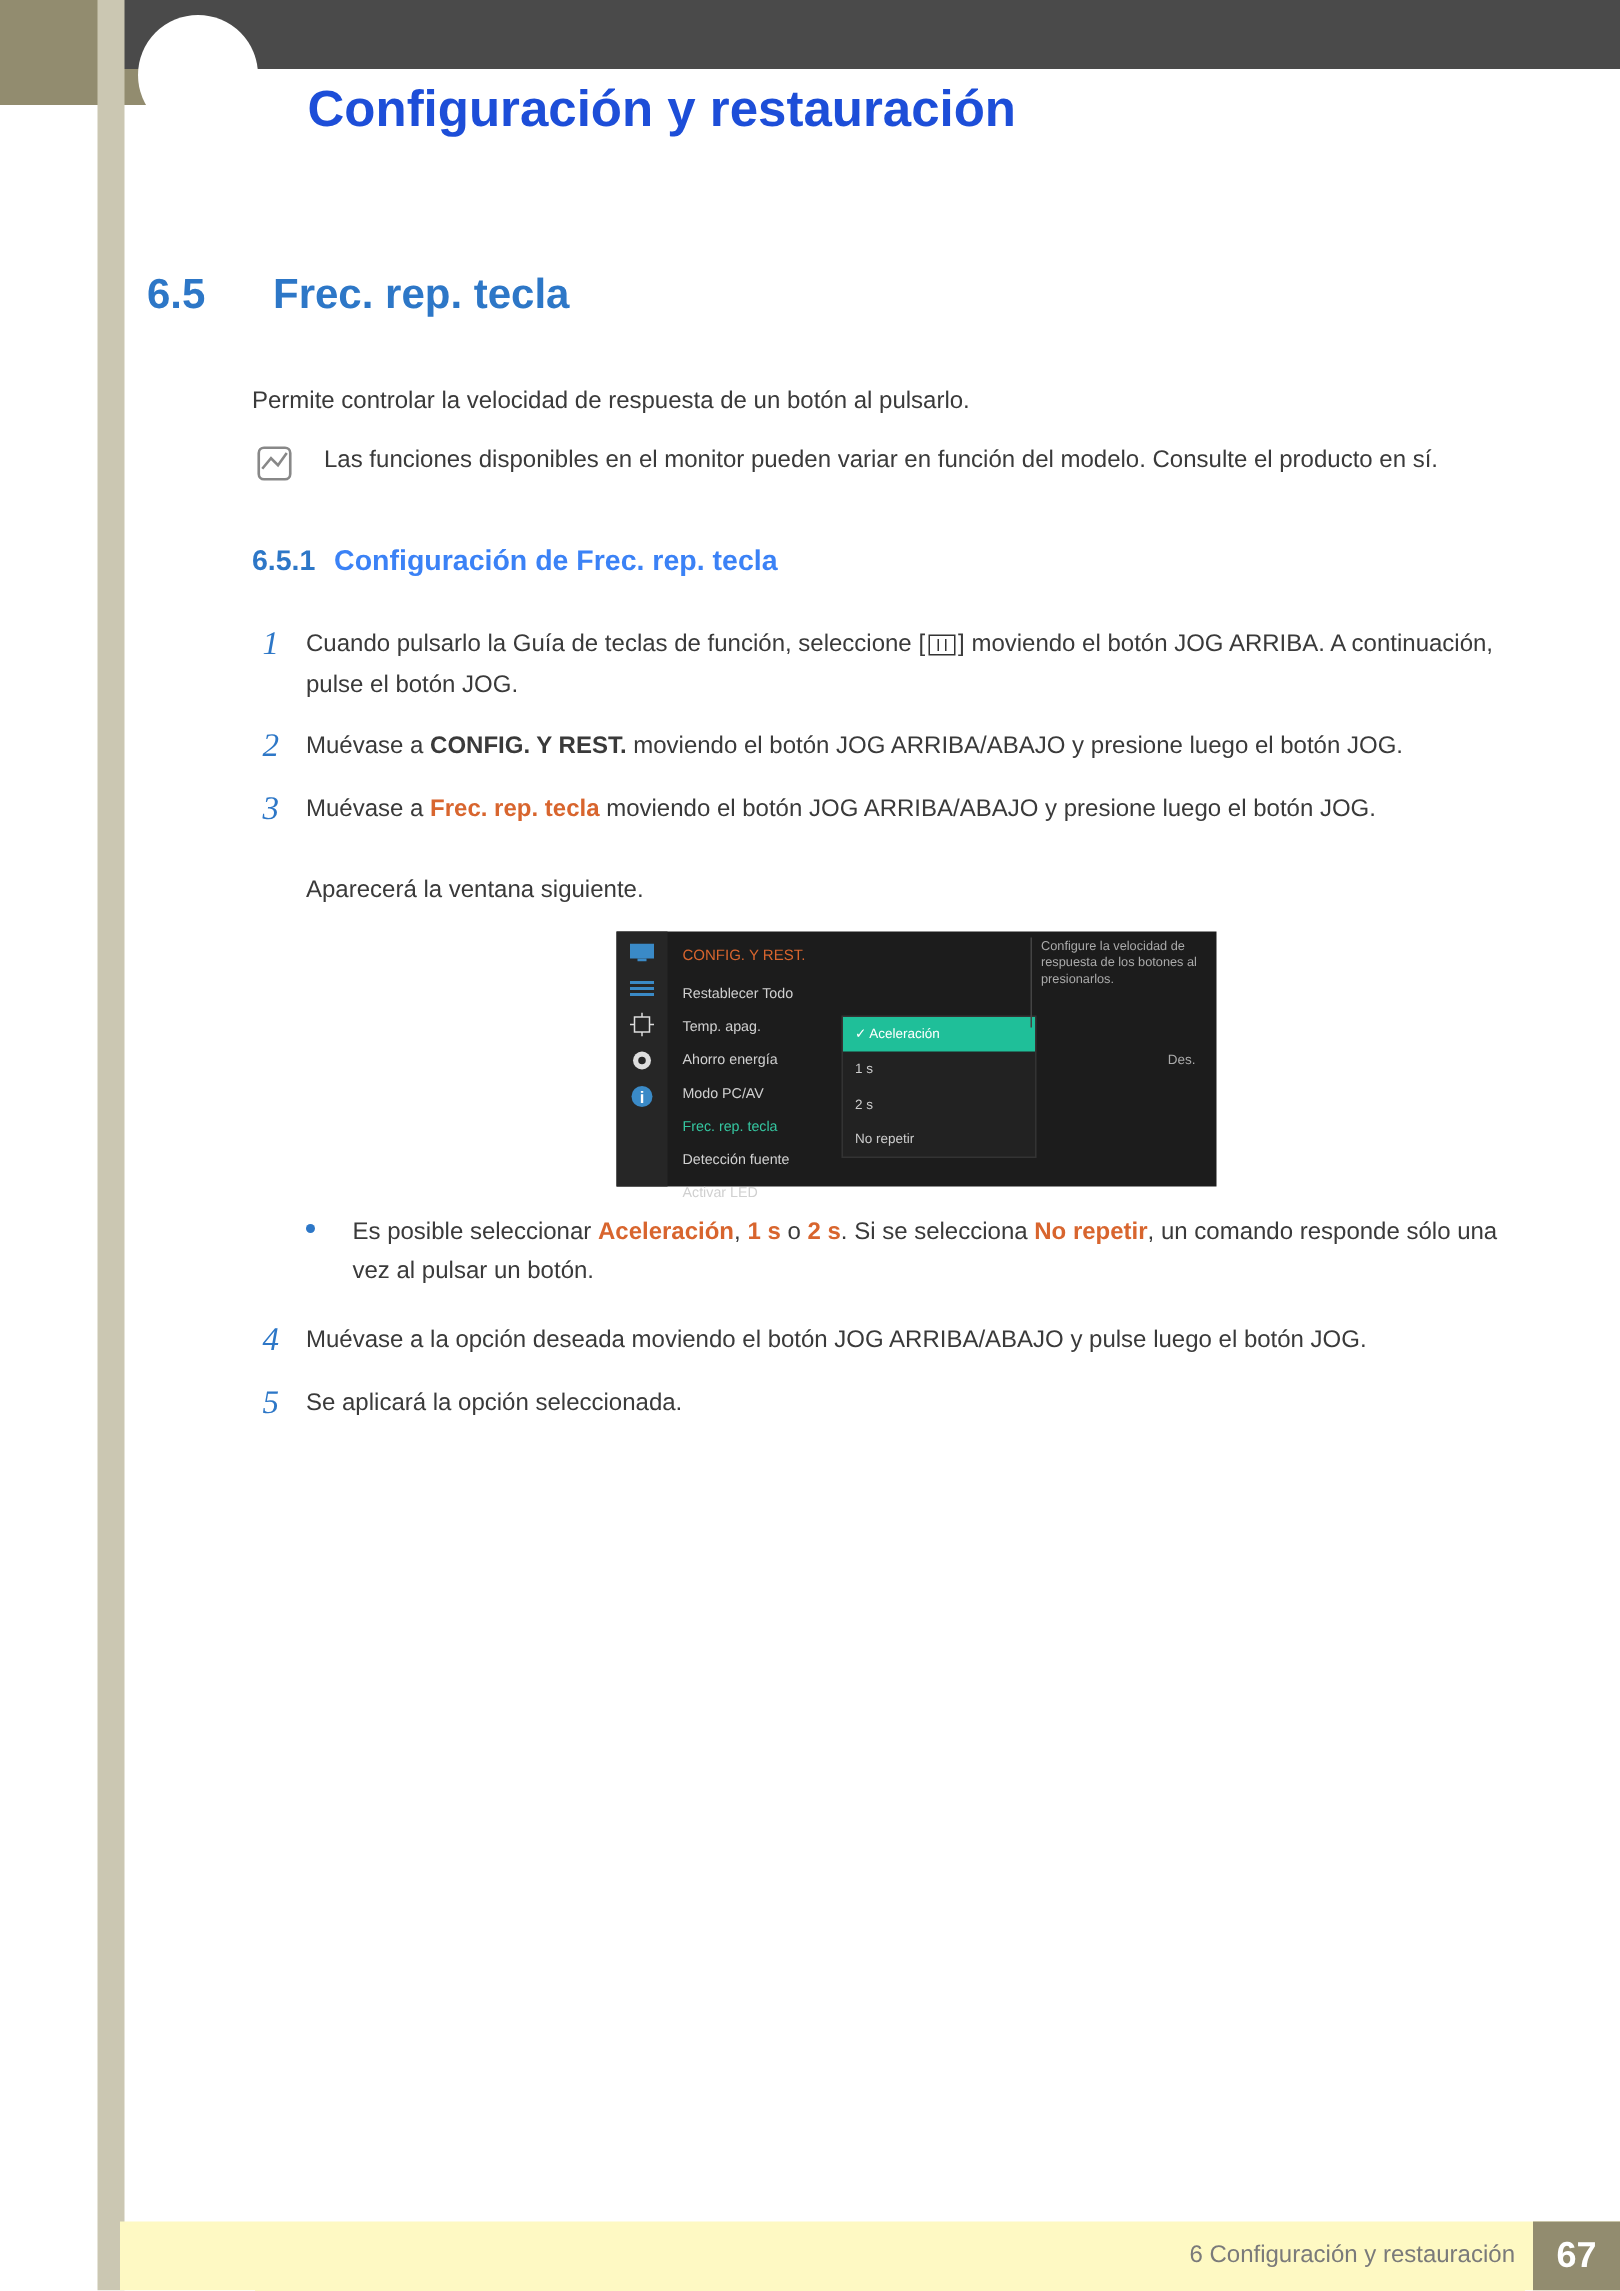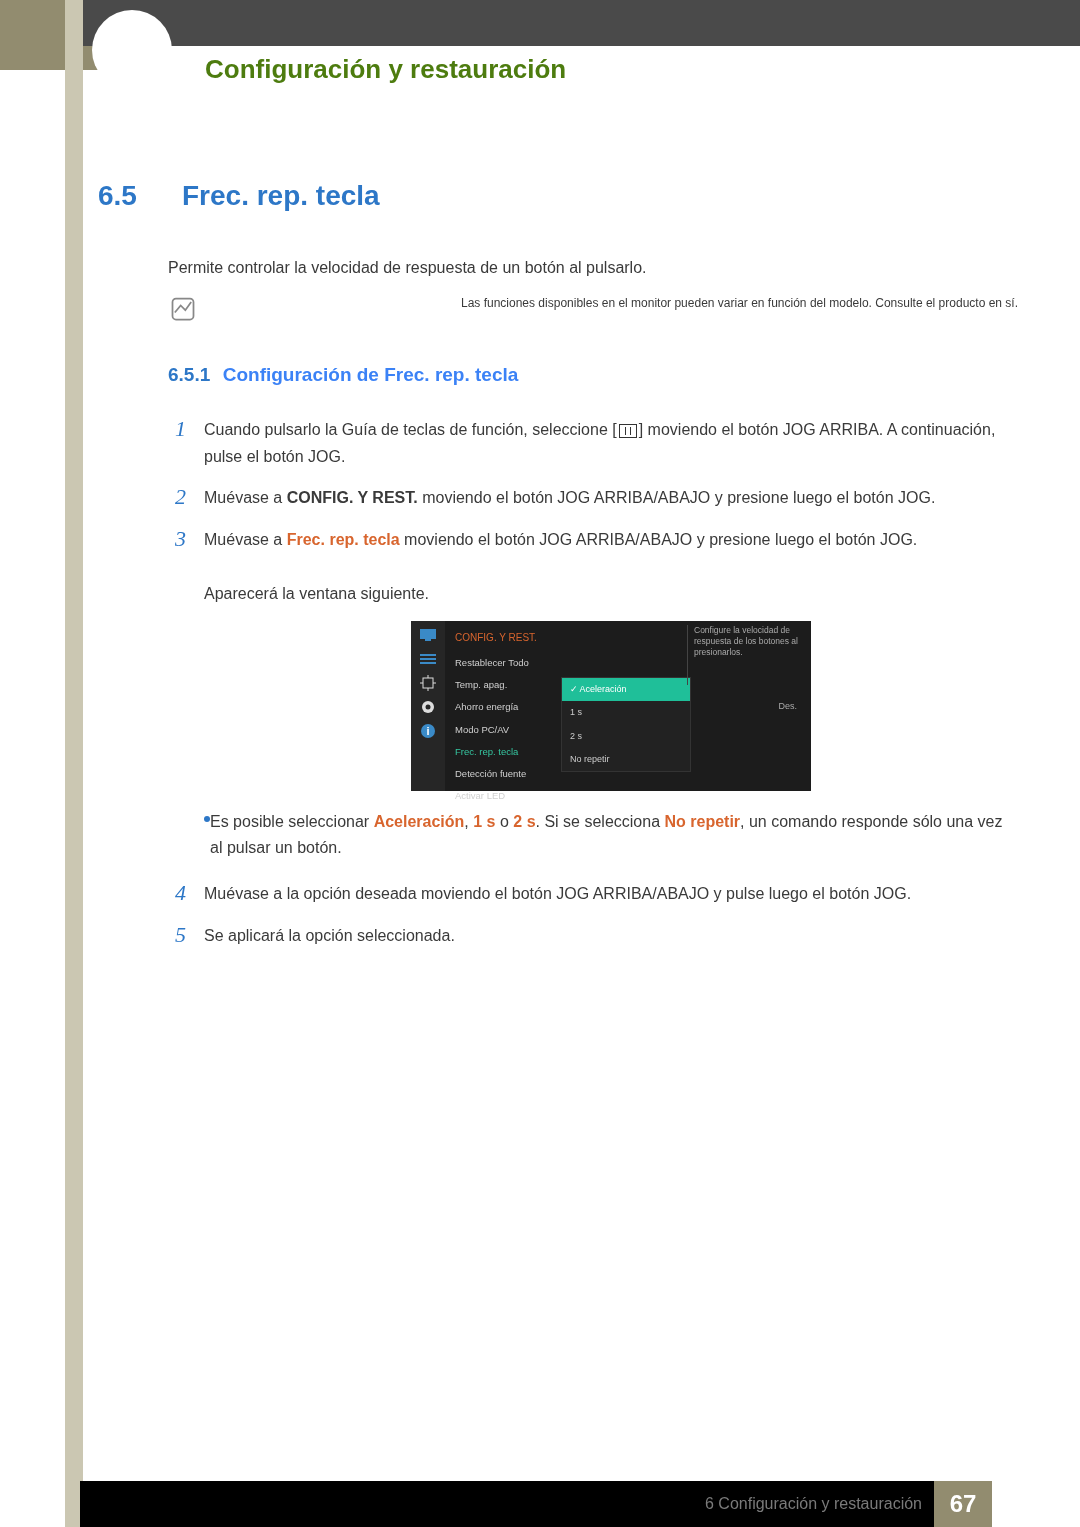--- a/index.html
+++ b/index.html
@@ -1,61 +1,61 @@
 <!DOCTYPE html>
 <html><head>
 <meta charset="utf-8">
 <style>
 * { margin:0; padding:0; box-sizing:border-box; }
 body { width:1080px; height:1527px; background:#fff; font-family:Arial,Helvetica,sans-serif; position:relative; color:#333; }
 .top-olive { position:absolute; top:0; left:0; width:100%; height:70px; background:#928c6f; }
 .top-bar-dark { position:absolute; top:0; left:80px; width:1000px; height:46px; background:#4a4a4a; }
 .top-white-gap { position:absolute; top:46px; left:150px; width:930px; height:100px; background:#fff; }
 .left-bar { position:absolute; top:0; left:65px; width:18px; height:100%; background:#cbc7b2; }
-.chapter-title { position:absolute; top:54px; left:205px; font-size:26px; color:#4d7c0f; font-weight:bold; }
+.chapter-title { position:absolute; top:54px; left:205px; font-size:34px; color:#1d4ed8; font-weight:bold; }
 .chapter-head-num-circle { position:absolute; top:10px; left:92px; width:80px; height:80px; border-radius:50%; background:#fff; }
 .content { position:absolute; top:180px; left:98px; width:920px; }
 .sec-line { display:flex; align-items:baseline; gap:24px; margin-bottom:44px; }
 .sec-num { color:#2d77c7; font-size:28px; font-weight:bold; width:60px; flex-shrink:0; }
 .sec-title { color:#2d77c7; font-size:28px; font-weight:bold; }
 p.body { font-size:16px; line-height:1.5; color:#3a3a3a; margin-left:70px; margin-bottom:14px;margin-top:29px; }
 .note-row { display:flex; gap:18px; margin-left:70px; margin-bottom:40px; }
 .note-icon { width:30px; height:30px; flex-shrink:0; display:flex; align-items:center; justify-content:center; }
 .note-icon svg { width:28px; height:28px; }
-.note-text { font-size:12px; line-height:1.6; color:#3a3a3a; flex:1;text-align:right; }
+.note-text { font-size:16px; line-height:1.6; color:#3a3a3a; flex:1; }
 .subsec-line { margin-left:70px; margin-bottom:30px; }
 .subsec-num { color:#2d77c7; font-size:19px; font-weight:bold; }
 .subsec-title { color:#3b82f6; font-size:19px; font-weight:bold; margin-left:8px; }
 ol.steps { list-style:none; margin-left:70px; }
 ol.steps>li { display:flex; gap:18px; margin-bottom:14px; }
 .step-num { color:#2d77c7; font-size:22px; font-style:italic; font-family:'Times New Roman',serif; width:18px; flex-shrink:0; text-align:right; }
 .step-body { font-size:16px; line-height:1.7; color:#3a3a3a; flex:1; }
 .bold { font-weight:bold; }
 .orange { color:#d8652e; font-weight:bold; }
 .inline-icon { display:inline-block; width:18px; height:14px; border:1.5px solid #333; vertical-align:middle; position:relative; margin:0 2px; }
 .inline-icon::before,.inline-icon::after{ content:''; position:absolute; top:2px; bottom:2px; width:1.5px; background:#333;}
 .inline-icon::before{left:5px;} .inline-icon::after{left:10px;}
 ul.sub-bullets { list-style:none; margin-top:12px; }
-ul.sub-bullets>li { display:flex; gap:0; margin-bottom:6px; }
+ul.sub-bullets>li { display:flex; gap:25px; margin-bottom:6px; }
 .bullet-dot { width:6px; height:6px; border-radius:50%; background:#2d77c7; margin-top:7px; flex-shrink:0; }
 .bullet-text { font-size:16px; line-height:1.6; color:#3a3a3a; }
 .osd { width:400px; height:170px; background:#1c1c1c; margin:14px auto 18px auto; display:flex; font-size:10px; color:#d0d0d0; position:relative; }
 .osd-nav { width:34px; background:#262626; display:flex; flex-direction:column; align-items:center; padding-top:6px; gap:8px; }
 .osd-nav div{width:20px;height:16px;display:flex;align-items:center;justify-content:center;}
 .osd-main { flex:1; padding:8px 6px 4px 10px; position:relative; }
 .osd-title { color:#d8652e; font-size:10px; margin-bottom:6px; }
 .osd-item { font-size:9.5px; padding:3px 0; display:flex; justify-content:space-between; }
 .osd-item.hl { color:#35c6a0; }
 .osd-val { color:#aaa; margin-right:8px; font-size:9px;}
 .osd-popup { position:absolute; top:56px; left:116px; width:130px; background:#222; border:1px solid #333; }
 .osd-popup-item { font-size:9px; padding:4px 8px; color:#ccc; }
 .osd-popup-item.sel { background:#1fbf99; color:#fff; }
 .osd-popup-item.sel::before{content:'✓ ';font-size:9px;}
 .osd-help { position:absolute; top:4px; right:4px; width:120px; font-size:8.5px; color:#aaa; line-height:1.3; border-left:1px solid #444; padding-left:6px; height:60px;}
-.footer { position:absolute; bottom:0; left:80px; width:912px; height:46px; background:#000000; display:flex; align-items:center; justify-content:flex-end; }
+.footer { position:absolute; bottom:0; left:80px; width:1000px; height:46px; background:#fef9c3; display:flex; align-items:center; justify-content:flex-end; }
 .footer-text { color:#7a7a7a; font-size:16px; margin-right:0; }
 .footer-page { background:#928c6f; color:#fff; width:58px; height:46px; display:flex; align-items:center; justify-content:center; font-size:24px; font-weight:bold; margin-left:12px;}
 </style>
 </head>
 <body>
 
 <div class="top-olive"></div>
 <div class="top-bar-dark"></div>
 <div class="left-bar"></div>
 <div class="top-white-gap"></div>

